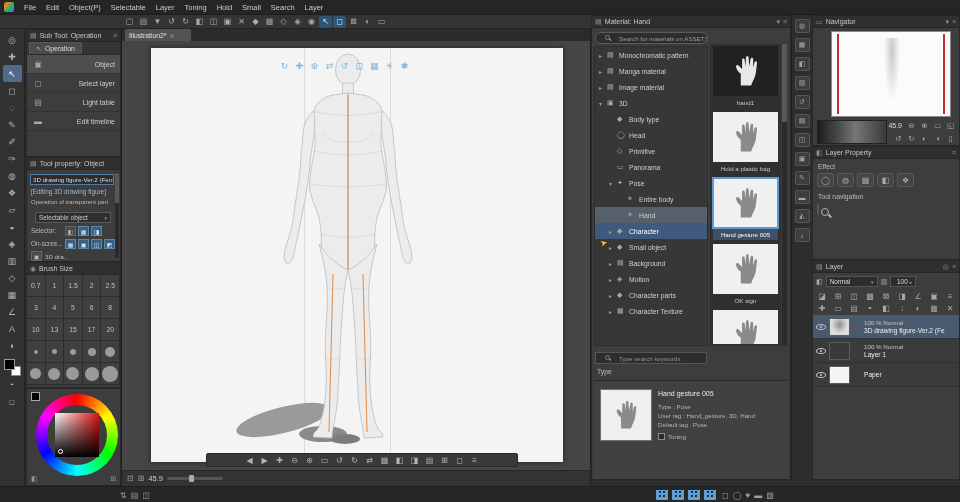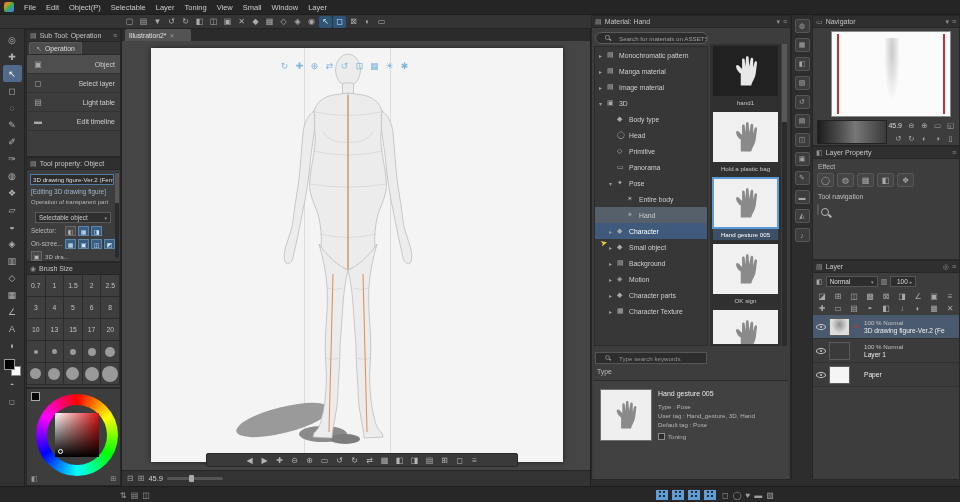--- a/index.html
+++ b/index.html
@@ -154,23 +154,23 @@
   <div class="menubar">
     <span class="logo"></span>
     <span style="display:flex;">
 
     <span class="menu-item">File</span>
         <span class="menu-item">Edit</span>
         <span class="menu-item">Object(P)</span>
         <span class="menu-item">Selectable</span>
         <span class="menu-item">Layer</span>
         <span class="menu-item">Toning</span>
-        <span class="menu-item">View</span>
+        <span class="menu-item">Hold</span>
         <span class="menu-item">Small</span>
-        <span class="menu-item">Window</span>
+        <span class="menu-item">Search</span>
         <span class="menu-item">Layer</span>
       </span>
   </div>
 
   <div class="toolbar">
 
   <span class="tb-icon">▢</span>
       <span class="tb-icon">▤</span>
       <span class="tb-icon">▼</span>
       <span class="tb-icon">↺</span>

